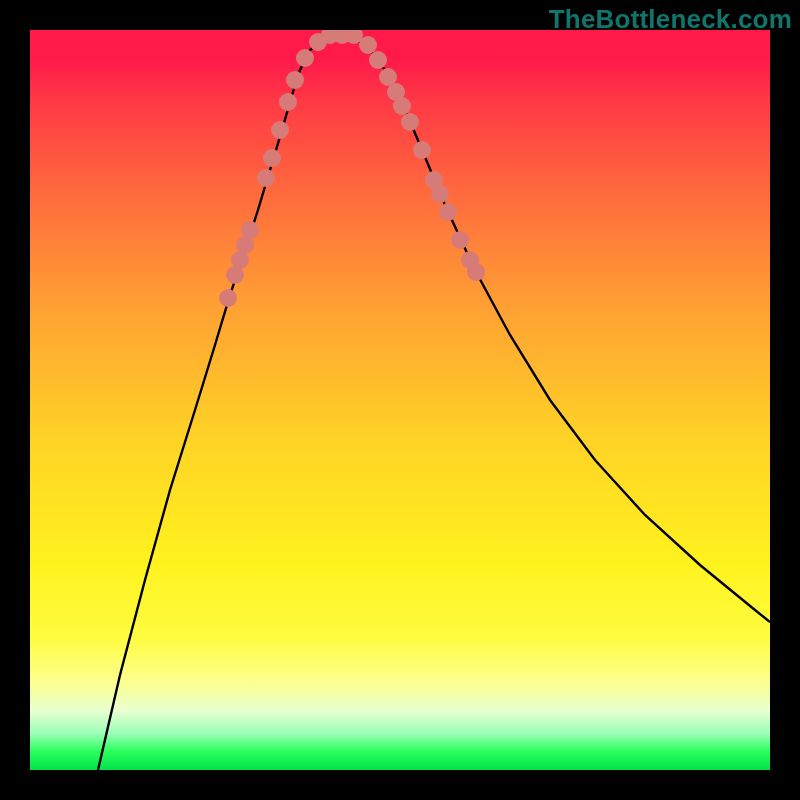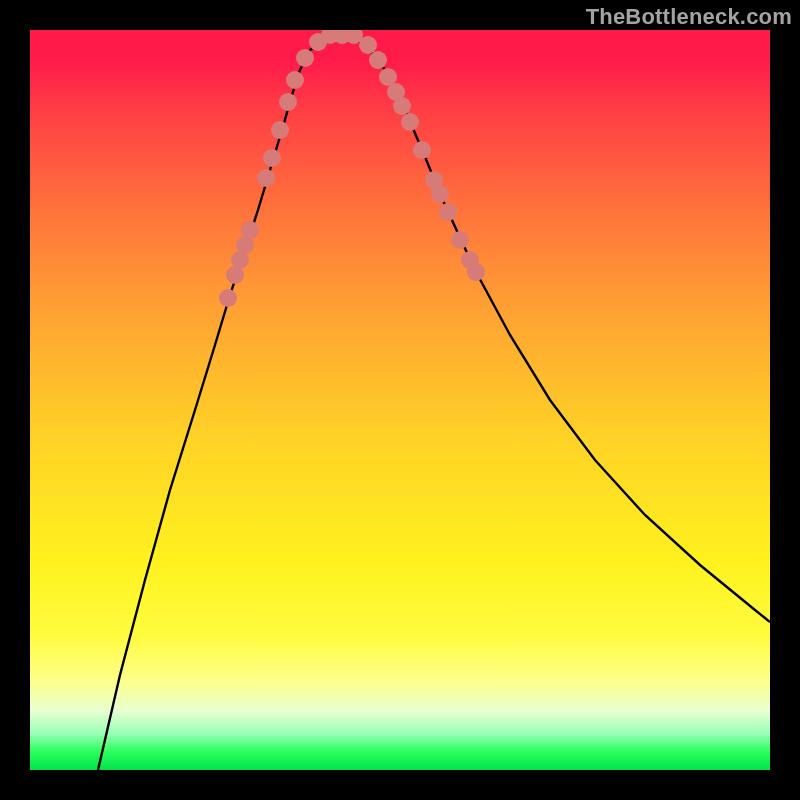--- a/index.html
+++ b/index.html
@@ -35,24 +35,24 @@
       #9dffb8 95%,
       #2bff5e 97.5%,
       #00e24a 100%
     );
   }
   .watermark {
     position: absolute;
     top: 4px;
     right: 8px;
     font-family: Arial, Helvetica, sans-serif;
-    font-size: 22px;
+    font-size: 26px;
     font-weight: 600;
     letter-spacing: 0.2px;
-    color: #a3a3a3;
+    color: #0f766e;
     z-index: 5;
     user-select: none;
     text-align: center;
   }
   svg.curve {
     position: absolute;
     inset: 0;
     z-index: 3;
   }
   .dot {

